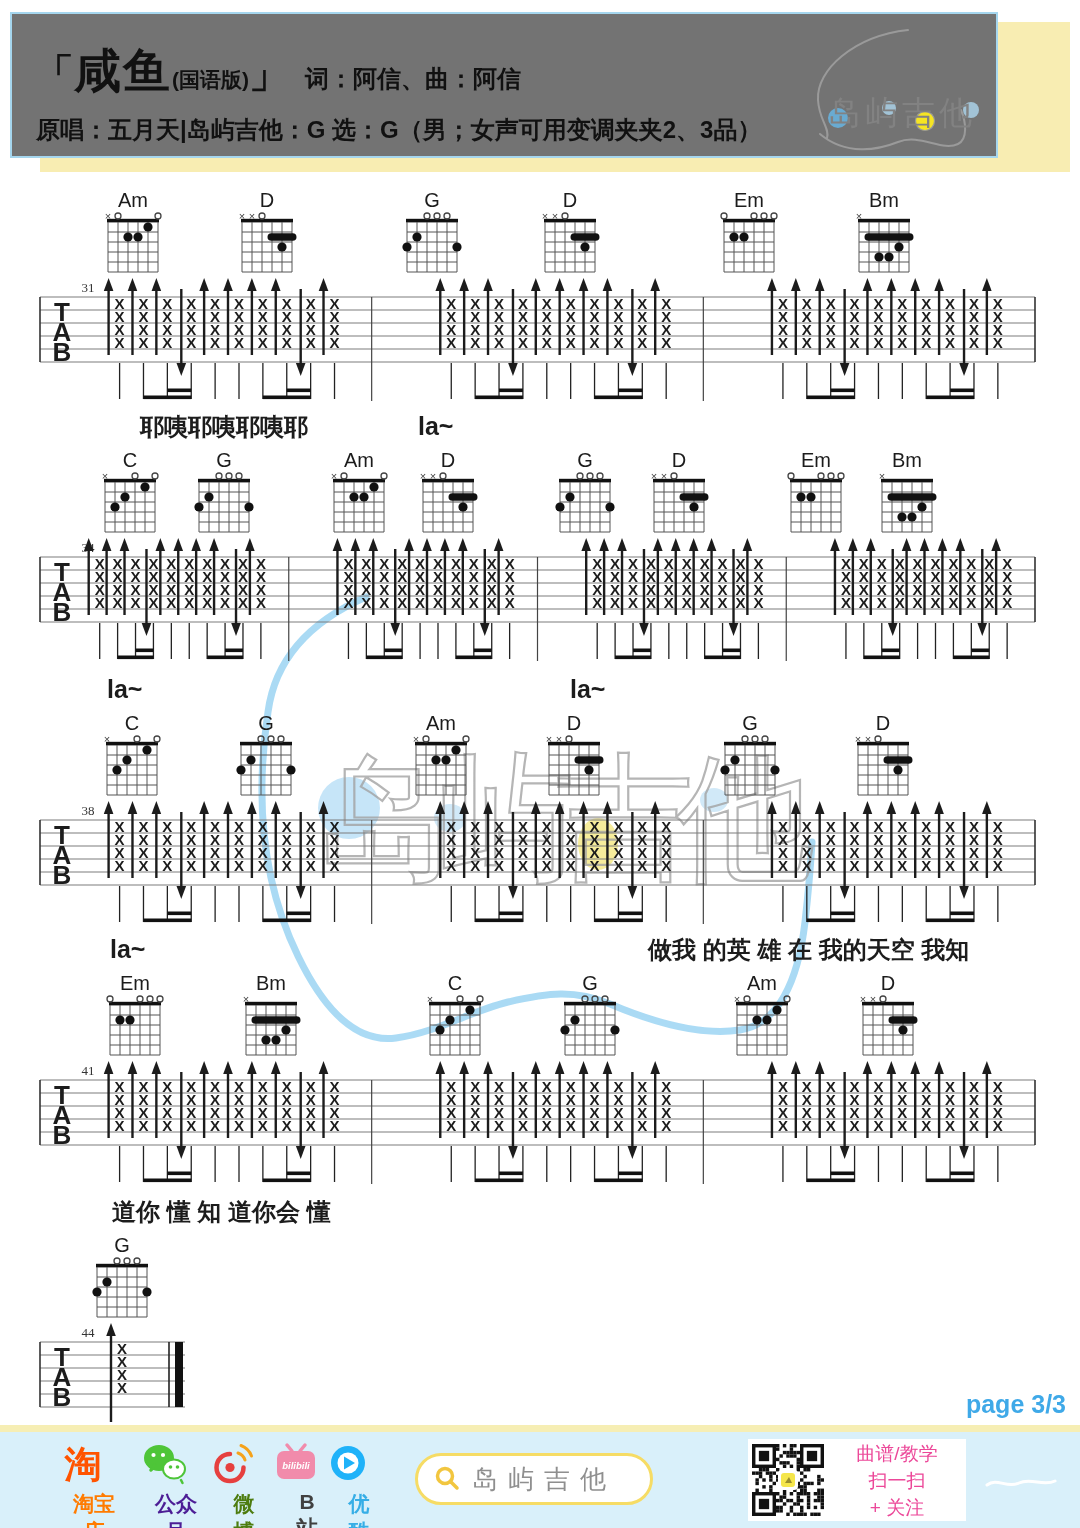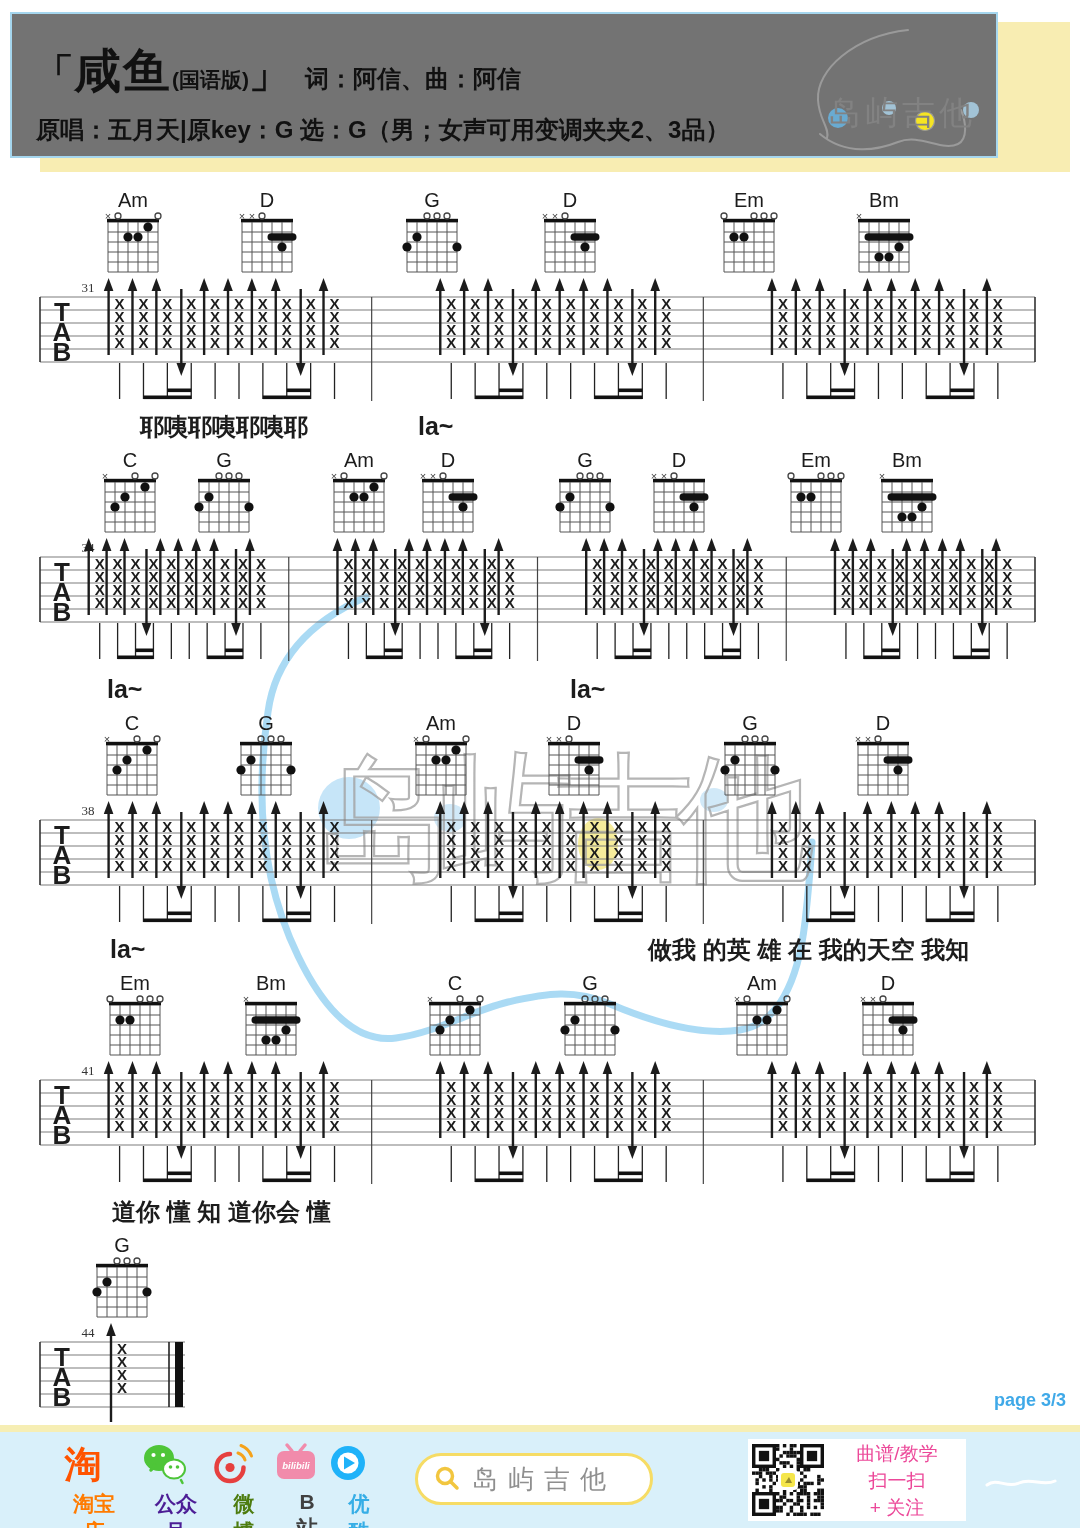--- a/index.html
+++ b/index.html
@@ -15,21 +15,21 @@
   .t-main{font-size:47px;font-weight:700;letter-spacing:2px;}
   .t-sub{font-size:21px;font-weight:700;}
   .t-bracket2{font-size:40px;font-weight:700;}
   .t-credits{font-size:24px;font-weight:600;margin-left:16px;}
   .meta-line{position:absolute;left:24px;top:100px;font-size:24px;font-weight:600;}
   .logo-svg{position:absolute;right:8px;top:6px;}
   
   #sheet{position:absolute;left:0;top:0;pointer-events:none;}
   
   .page-label{position:absolute;right:14px;top:1390px;color:#3fa9e8;
-              font-size:18px;font-weight:600;}
+              font-size:25px;font-weight:600;}
   
   .footer{position:absolute;left:0;top:1425px;width:1080px;height:103px;background:#d9f0fa;}
   .footer-strip{position:absolute;left:0;top:0;width:100%;height:7px;background:#f6eeb4;}
   .social{position:absolute;top:15px;width:70px;text-align:center;}
   .social .s-icon{height:48px;display:flex;align-items:center;justify-content:center;}
   .social .s-label{font-size:21px;font-weight:600;margin-top:2px;margin-left:22px;}
   .search-pill{position:absolute;left:415px;top:28px;width:238px;height:52px;background:#fff;
                border:3px solid #f6dc65;border-radius:30px;display:flex;align-items:center;
                padding-left:16px;box-sizing:border-box;}
   .search-pill span{color:#8f8f8f;font-size:26px;letter-spacing:10px;margin-left:10px;}
@@ -41,21 +41,21 @@
   .squiggle{position:absolute;left:985px;top:48px;}
 </style>
 </head>
 <body>
 
 <div class="header-shadow"></div>
 <div class="header-box">
   <div class="title-line">
     <span class="t-bracket">「</span><span class="t-main">咸鱼</span><span class="t-sub">(国语版)</span><span class="t-bracket2">」</span><span class="t-credits">词：阿信、曲：阿信</span>
   </div>
-  <div class="meta-line">原唱：五月天|原key：G 选：G（男；女声可用变调夹夹2、3品）</div>
+  <div class="meta-line">原唱：五月天|岛屿吉他：G 选：G（男；女声可用变调夹夹2、3品）</div>
   <svg class="logo-svg" width="196" height="140" viewBox="0 0 196 140">
     <path d="M 116,10 C 62,16 24,50 26,80 C 27,100 38,108 35,118 M 28,114 C 54,136 86,130 106,122
              C 128,113 150,132 166,124 C 176,119 174,102 169,90" fill="none" stroke="#9a9a9a" stroke-width="2" stroke-linecap="round"></path>
     <circle cx="46" cy="98" r="10" fill="#68b1dd" opacity="0.9"></circle>
     <circle cx="97" cy="88" r="7" fill="#aed7ef" opacity="0.8"></circle>
     <circle cx="179" cy="90" r="8" fill="#aed7ef" opacity="0.8"></circle>
     <circle cx="133" cy="101" r="9.5" fill="#f6e523" stroke="#999" stroke-width="1.2"></circle>
     <text id="logo-text" x="36" y="104" font-size="33" letter-spacing="4" fill="#828282" font-family="Liberation Sans, sans-serif">岛屿吉他</text>
   </svg>
 </div>

